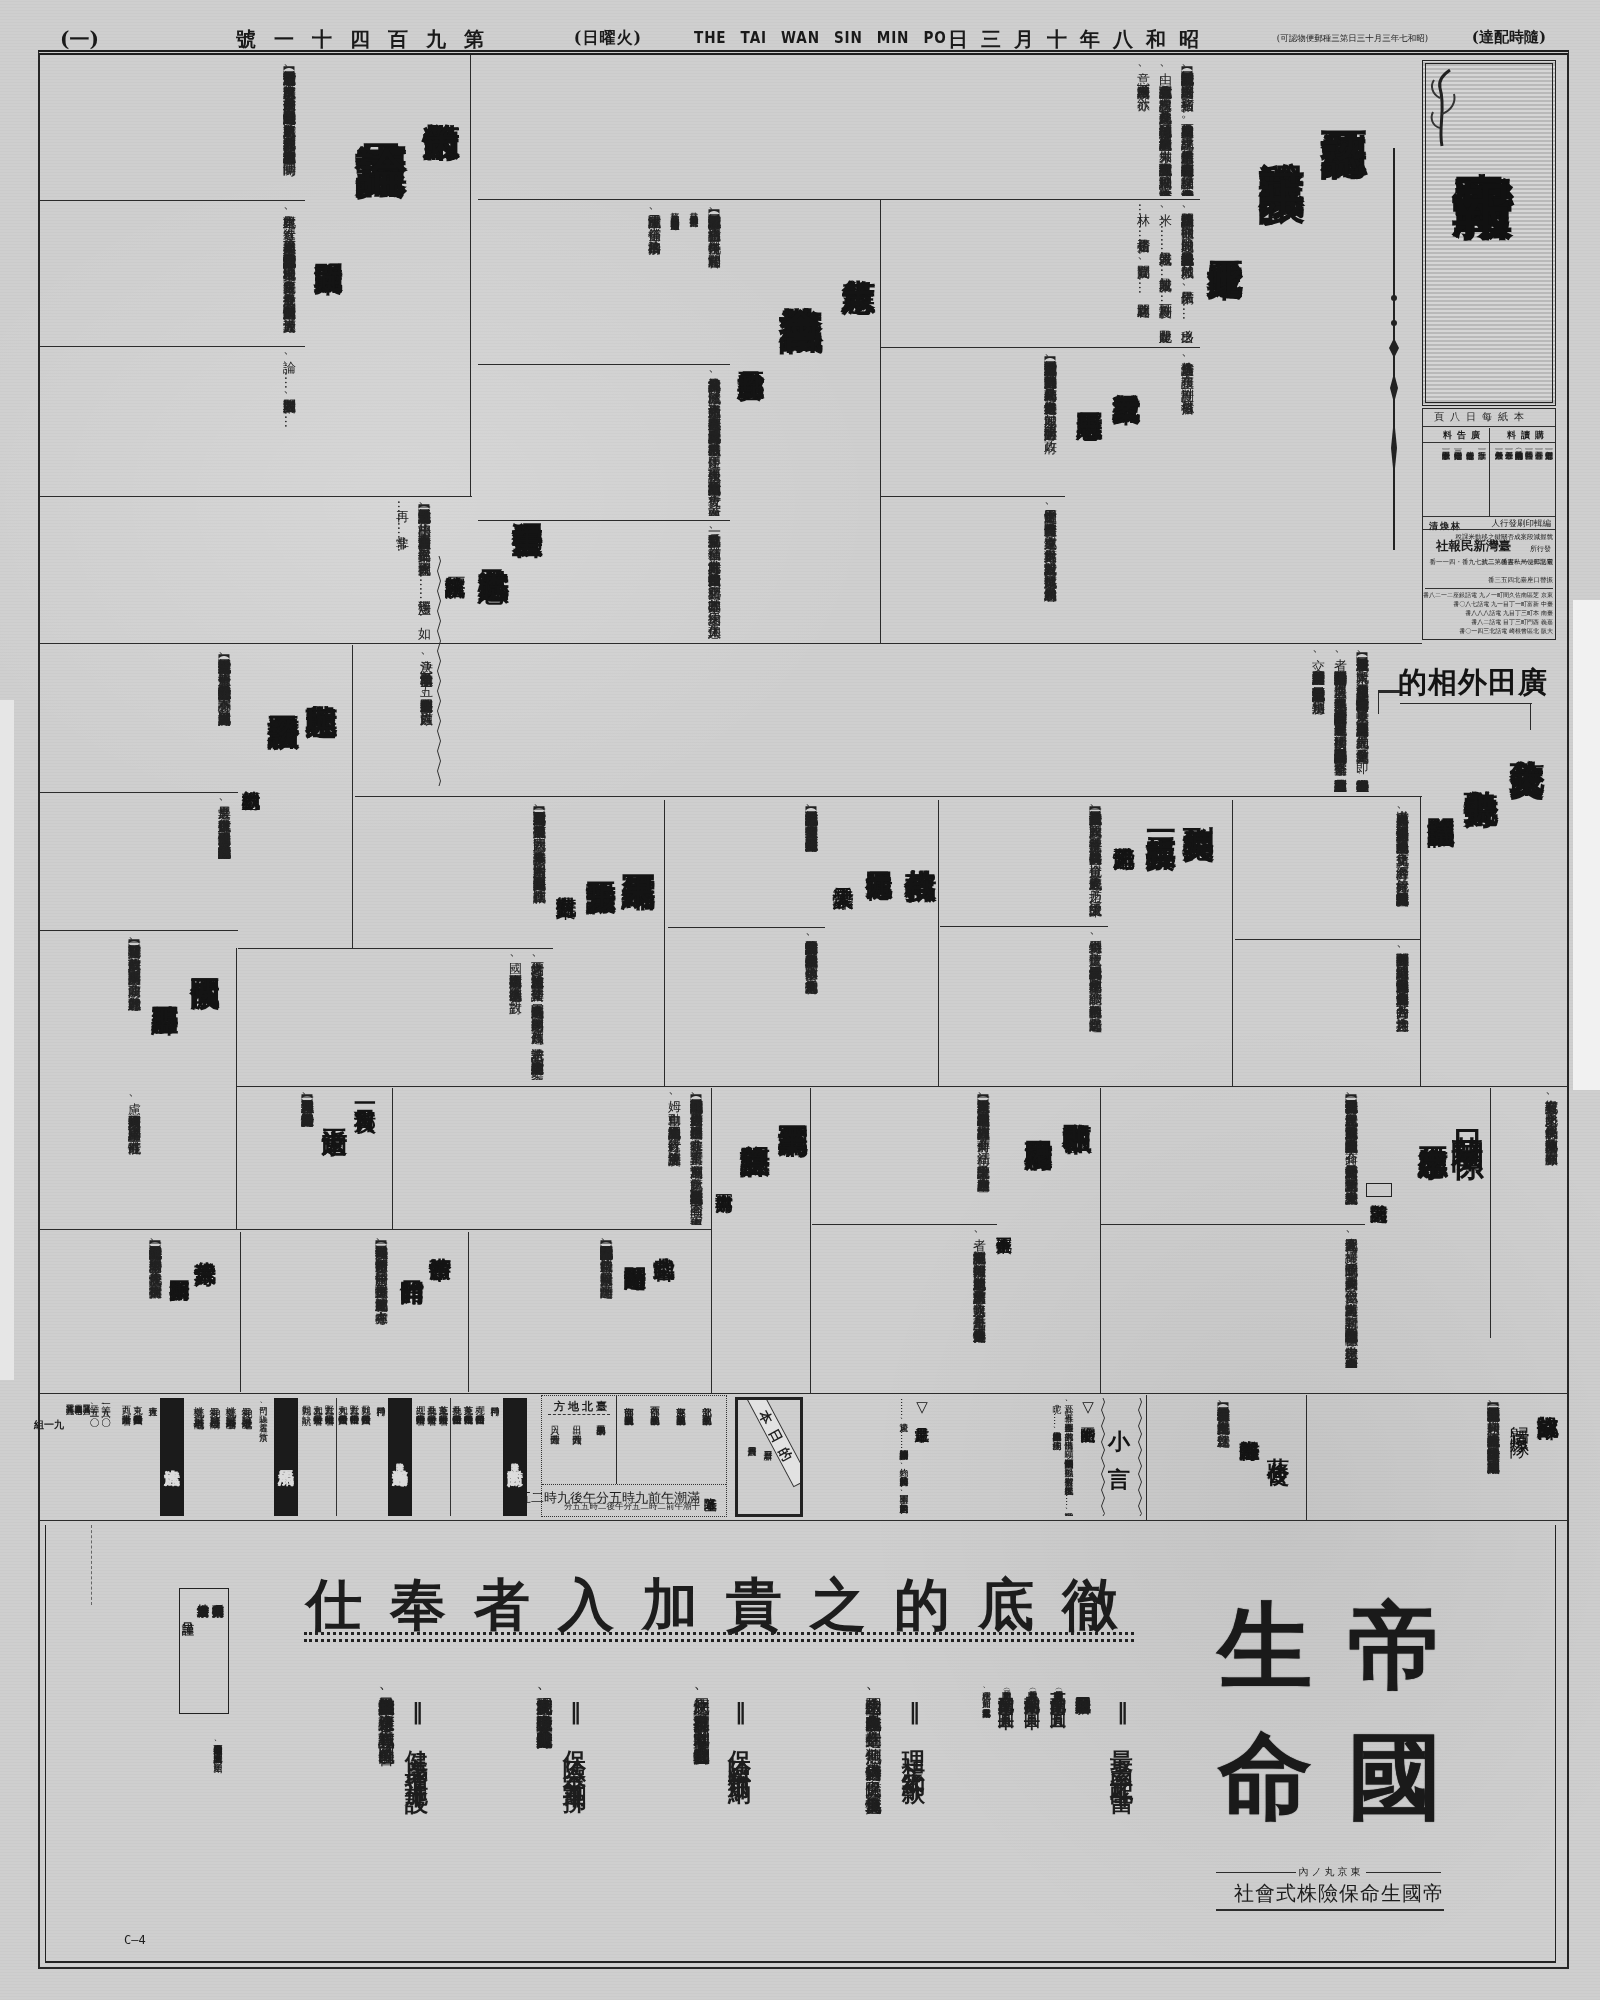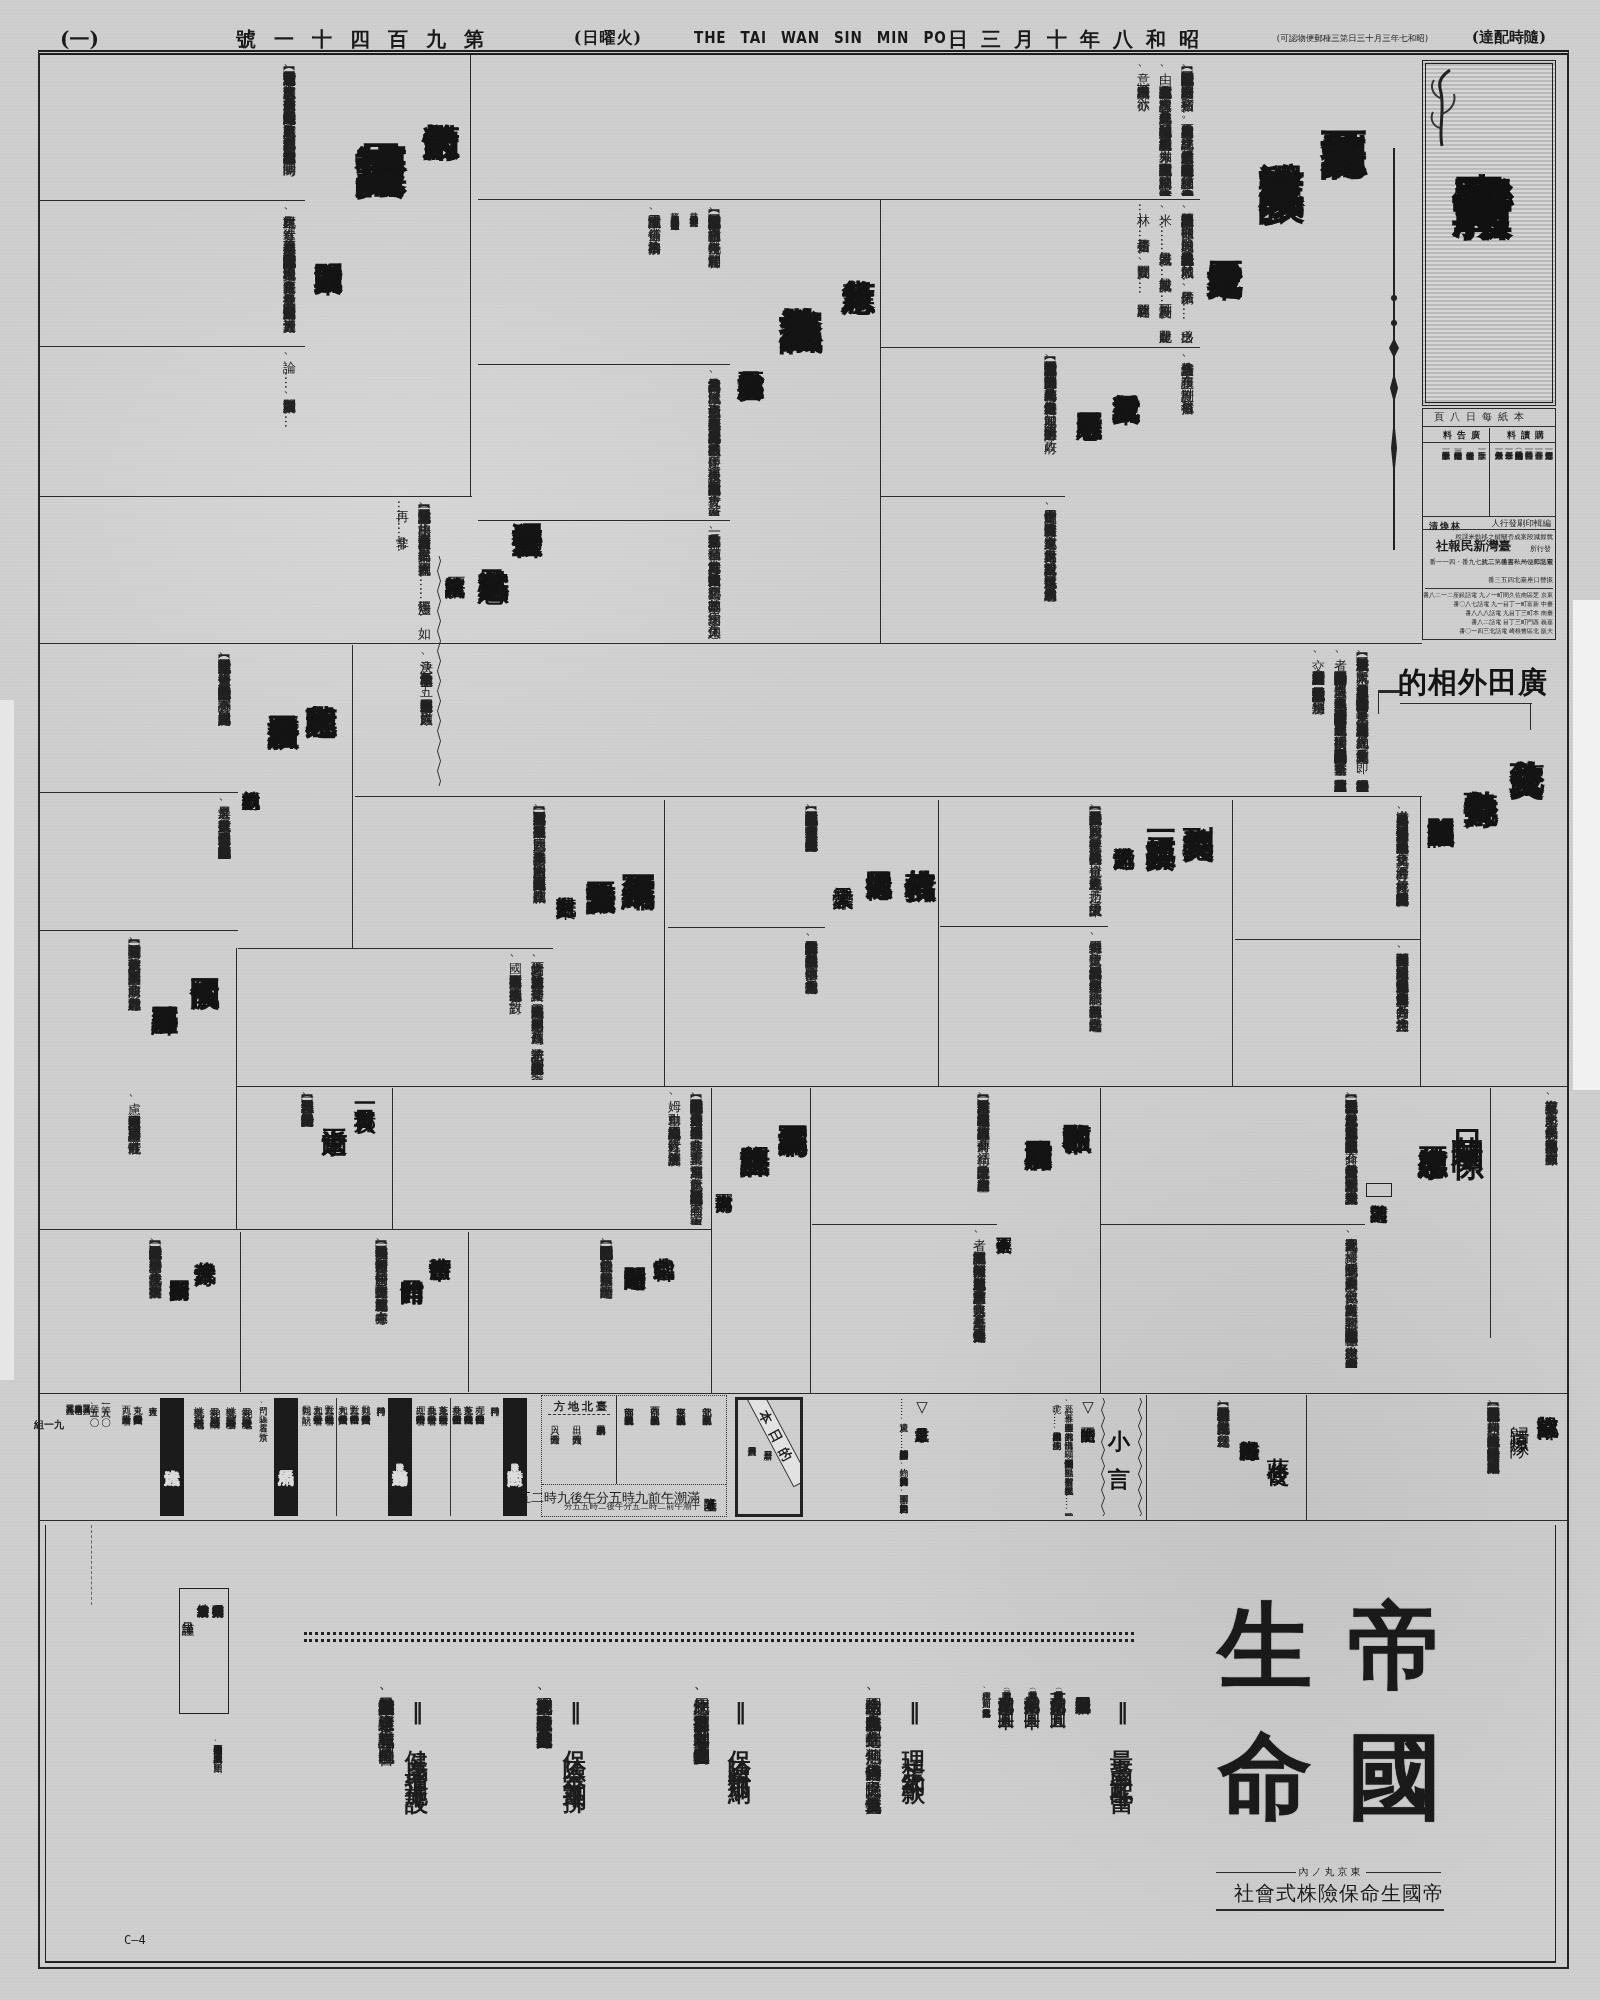--- a/index.html
+++ b/index.html
@@ -400,20 +400,21 @@
    <span class="r">基隆電話 一八八番</span>
    <span class="r">臺北電話 二四四七番</span>
    <span class="r">高雄電話 三八一九番</span>
   </div>
   <div class="abs rtl" style="left:44px;top:1418px;width:20px;font-size:10px;font-weight:bold">九一組</div>
  </div>
 
  <div class="hr" style="left:40px;top:1520px;width:1528px"></div>
 
  <div class="abs" style="left:45px;top:1525px;width:1511px;height:438px;border-left:1.5px solid #222;border-right:1.5px solid #222;border-bottom:2.5px solid #222">
+  <div class="abs rtl" style="left:255px;top:43px;width:845px;font-size:56px;font-weight:bold;letter-spacing:28px">徹底的之貴加入者奉仕</div>
   <div class="abs" style="left:258px;top:107px;width:830px;height:10px;border-top:3px dotted #222;border-bottom:3px dotted #222"></div>
 
   <div class="ad-logo" style="left: 1302px;top:75px">帝</div>
   <div class="ad-logo" style="left: 1302px;top:205px">國</div>
   <div class="ad-logo" style="left: 1172px;top:75px">生</div>
   <div class="ad-logo" style="left: 1172px;top:205px">命</div>
   <div class="hr" style="left:1170px;top:347px;width:80px;border-top-width:1px"></div>
   <div class="hr" style="left:1320px;top:347px;width:75px;border-top-width:1px"></div>
   <div class="abs rtl" style="left:1250px;top:340px;width:70px;font-size:10px;text-align:center;letter-spacing:3px">東京丸ノ內</div>
   <div class="abs rtl" style="left:1168px;top:355px;width:230px;font-size:20px;letter-spacing:1px">帝國生命保險株式會社</div>

